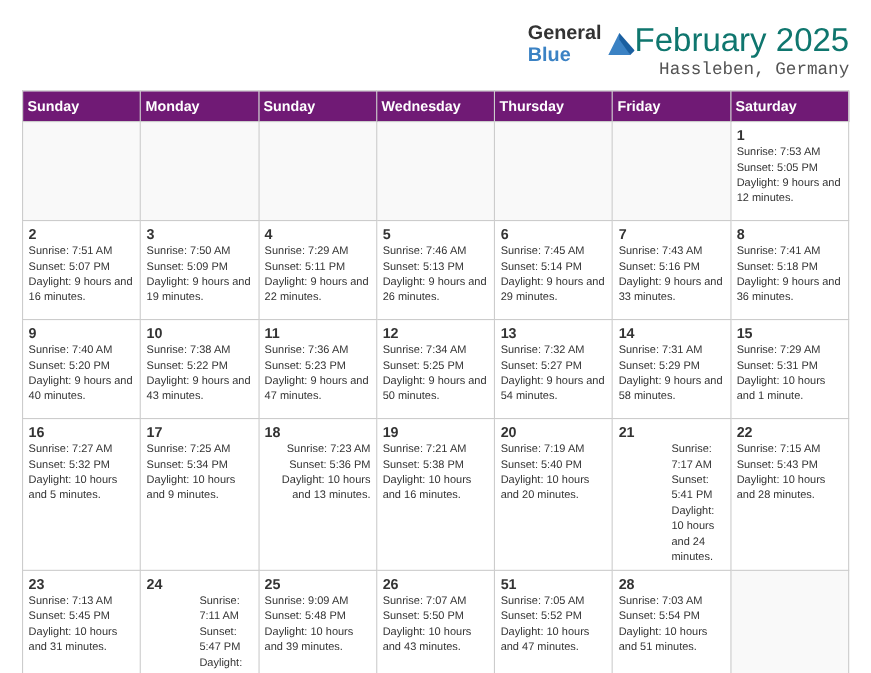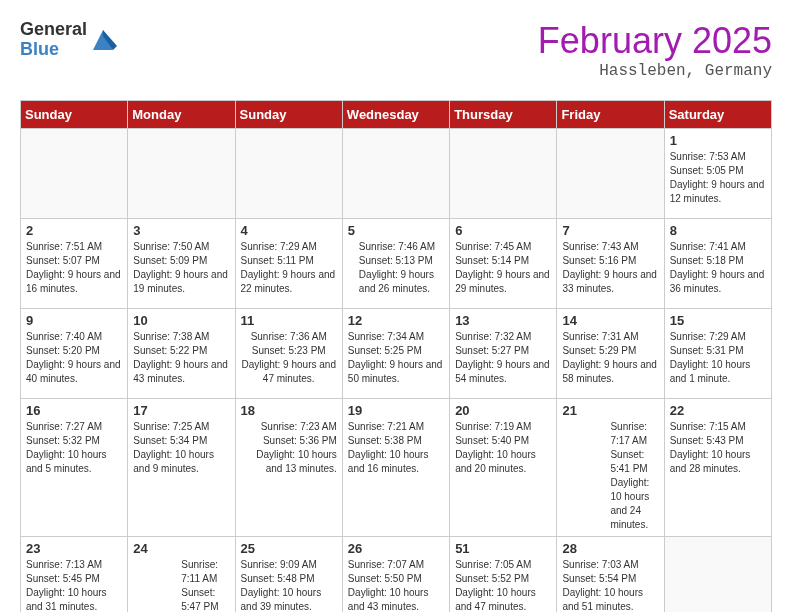--- a/index.html
+++ b/index.html
@@ -6,22 +6,22 @@
     body {
       font-family: Arial, sans-serif;
       background: #fff;
       width: 792px;
       min-height: 612px;
       padding: 20px;
     }
     .header {
       display: flex;
       align-items: flex-start;
-      justify-content: space-between;
-      margin-bottom: 20px;
+      justify-content: flex-end;
+      margin-bottom: 10px;
     }
     .logo {
       display: flex;
       align-items: center;
     }
     .logo-text {
       display: flex;
       flex-direction: column;
       line-height: 1.1;
     }
@@ -37,36 +37,36 @@
     }
     .logo-icon {
       width: 28px;
       height: 28px;
       margin-left: 2px;
     }
     .title-block {
       text-align: right;
     }
     .month-title {
-      font-size: 36px;
+      font-size: 30px;
       font-weight: normal;
-      color: #a21caf;
+      color: #0f766e;
     }
     .location {
       font-size: 16px;
       color: #555;
       font-family: Liberation Mono, monospace;
     }
     .calendar {
       width: 100%;
       border-collapse: collapse;
       table-layout: fixed;
     }
     .calendar th {
-      background-color: #b91c1c;
+      background-color: #701a75;
       color: white;
       font-size: 13px;
       font-weight: bold;
       padding: 6px 4px;
       text-align: left;
       border: 1px solid #ccc;
     }
     .calendar td {
       border: 1px solid #ccc;
       vertical-align: top;
@@ -153,21 +153,21 @@
 Daylight: 9 hours and 19 minutes.</div>
         </td>
         <td>
           <span class="day-number">4</span>
           <div class="day-info" style="white-space: pre-line;">Sunrise: 7:29 AM
 Sunset: 5:11 PM
 Daylight: 9 hours and 22 minutes.</div>
         </td>
         <td>
           <span class="day-number">5</span>
-          <div class="day-info" style="white-space: pre-line; margin-left: 11px;">Sunrise: 7:46 AM
+          <div class="day-info" style="white-space: pre-line;">Sunrise: 7:46 AM
 Sunset: 5:13 PM
 Daylight: 9 hours and 26 minutes.</div>
         </td>
         <td>
           <span class="day-number">6</span>
           <div class="day-info" style="white-space: pre-line;">Sunrise: 7:45 AM
 Sunset: 5:14 PM
 Daylight: 9 hours and 29 minutes.</div>
         </td>
         <td>
@@ -191,21 +191,21 @@
 Daylight: 9 hours and 40 minutes.</div>
         </td>
         <td>
           <span class="day-number">10</span>
           <div class="day-info" style="white-space: pre-line;">Sunrise: 7:38 AM
 Sunset: 5:22 PM
 Daylight: 9 hours and 43 minutes.</div>
         </td>
         <td>
           <span class="day-number">11</span>
-          <div class="day-info" style="white-space: pre-line; text-align: center;">Sunrise: 7:36 AM
+          <div class="day-info" style="white-space: pre-line;">Sunrise: 7:36 AM
 Sunset: 5:23 PM
 Daylight: 9 hours and 47 minutes.</div>
         </td>
         <td>
           <span class="day-number">12</span>
           <div class="day-info" style="white-space: pre-line;">Sunrise: 7:34 AM
 Sunset: 5:25 PM
 Daylight: 9 hours and 50 minutes.</div>
         </td>
         <td>

